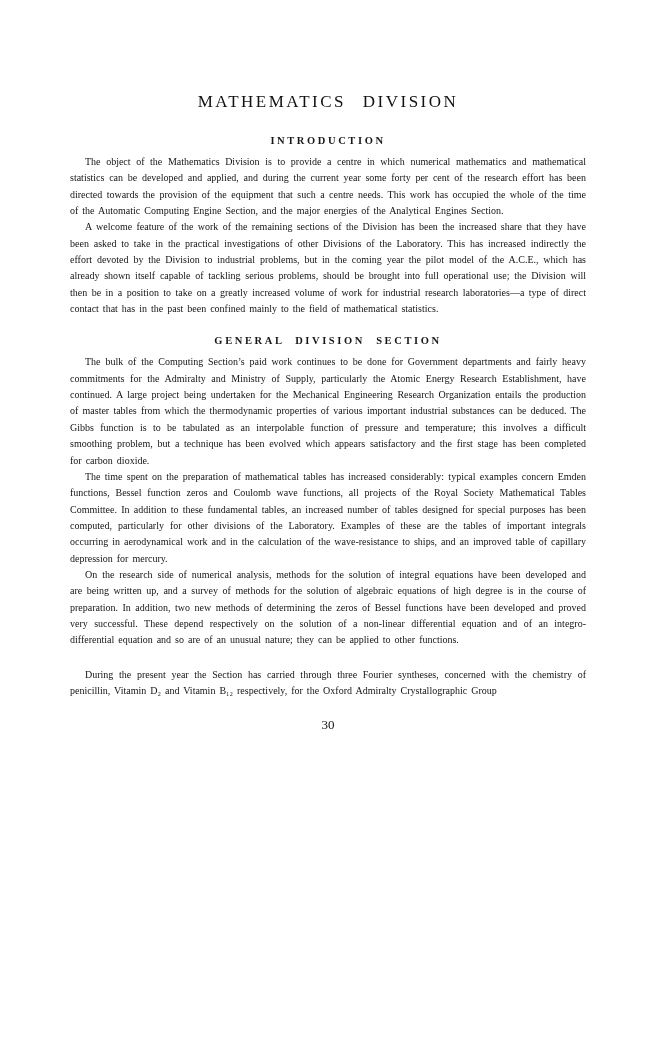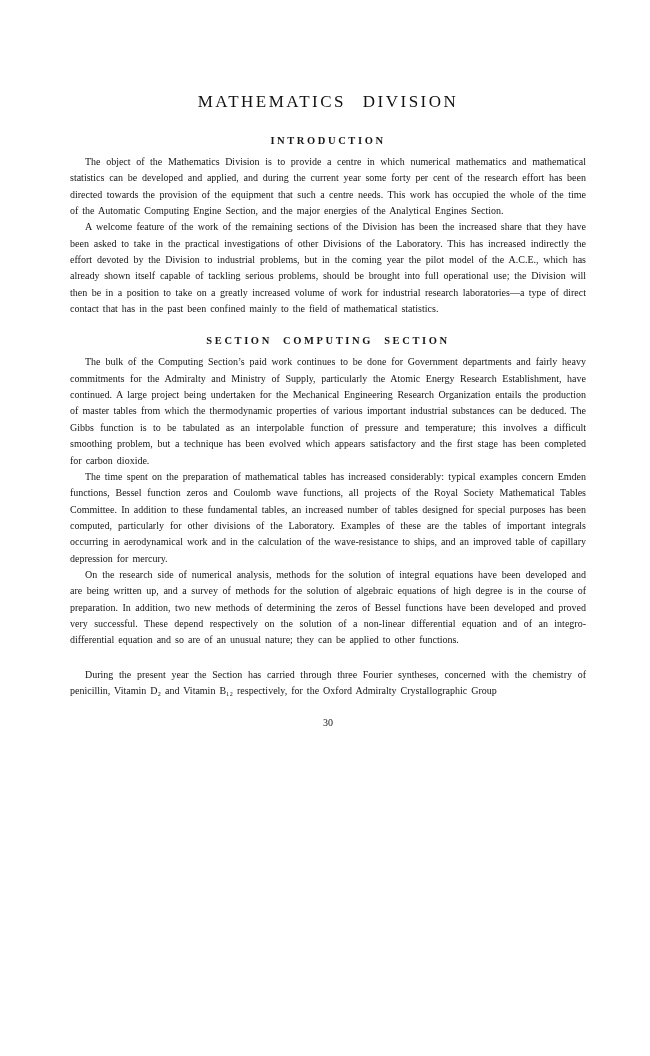--- a/index.html
+++ b/index.html
@@ -44,39 +44,39 @@
     font-size: 10px;
     line-height: 16.35px;
     text-align: justify;
     text-indent: 15px;
     word-spacing: 1.5px;
     color: #141414;
   }
   .page-number {
     margin-top: 13px;
     text-align: center;
-    font-size: 10px;
+    font-size: 13px;
     color: #141414;
   }
 </style>
 </head>
 <body>
 
 <div class="page">
 
   <h1 class="title">MATHEMATICS DIVISION</h1>
 
   <div class="doc-section">
     <h2 class="heading">INTRODUCTION</h2>
     <p class="para">The object of the Mathematics Division is to provide a centre in which numerical mathematics and mathematical statistics can be developed and applied, and during the current year some forty per cent of the research effort has been directed towards the provision of the equipment that such a centre needs.  This work has occupied the whole of the time of the Automatic Computing Engine Section, and the major energies of the Analytical Engines Section.</p>
     <p class="para">A welcome feature of the work of the remaining sections of the Division has been the increased share that they have been asked to take in the practical investigations of other Divisions of the Laboratory.  This has increased indirectly the effort devoted by the Division to industrial problems, but in the coming year the pilot model of the A.C.E., which has already shown itself capable of tackling serious problems, should be brought into full operational use; the Division will then be in a position to take on a greatly increased volume of work for industrial research laboratories—a type of direct contact that has in the past been confined mainly to the field of mathematical statistics.</p>
   </div>
 
   <div class="doc-section">
-    <h2 class="heading">SECTION COMPUTING SECTION</h2>
+    <h2 class="heading">GENERAL DIVISION SECTION</h2>
     <p class="para">The bulk of the Computing Section’s paid work continues to be done for Government departments and fairly heavy commitments for the Admiralty and Ministry of Supply, particularly the Atomic Energy Research Establishment, have continued.  A large project being undertaken for the Mechanical Engineering Research Organization entails the production of master tables from which the thermodynamic properties of various important industrial substances can be deduced.  The Gibbs function is to be tabulated as an interpolable function of pressure and temperature; this involves a difficult smoothing problem, but a technique has been evolved which appears satisfactory and the first stage has been completed for carbon dioxide.</p>
     <p class="para">The time spent on the preparation of mathematical tables has increased considerably: typical examples concern Emden functions, Bessel function zeros and Coulomb wave functions, all projects of the Royal Society Mathematical Tables Committee.  In addition to these fundamental tables, an increased number of tables designed for special purposes has been computed, particularly for other divisions of the Laboratory.  Examples of these are the tables of important integrals occurring in aerodynamical work and in the calculation of the wave-resistance to ships, and an improved table of capillary depression for mercury.</p>
     <p class="para">On the research side of numerical analysis, methods for the solution of integral equations have been developed and are being written up, and a survey of methods for the solution of algebraic equations of high degree is in the course of preparation.  In addition, two new methods of determining the zeros of Bessel functions have been developed and proved very successful.  These depend respectively on the solution of a non-linear differential equation and of an integro-differential equation and so are of an unusual nature; they can be applied to other functions.</p>
   </div>
 
   <div class="doc-section">
     <p class="para">During the present year the Section has carried through three Fourier syntheses, concerned with the chemistry of penicillin, Vitamin D₂ and Vitamin B₁₂ respectively, for the Oxford Admiralty Crystallographic Group</p>
   </div>
 
   <div class="page-number">30</div>

